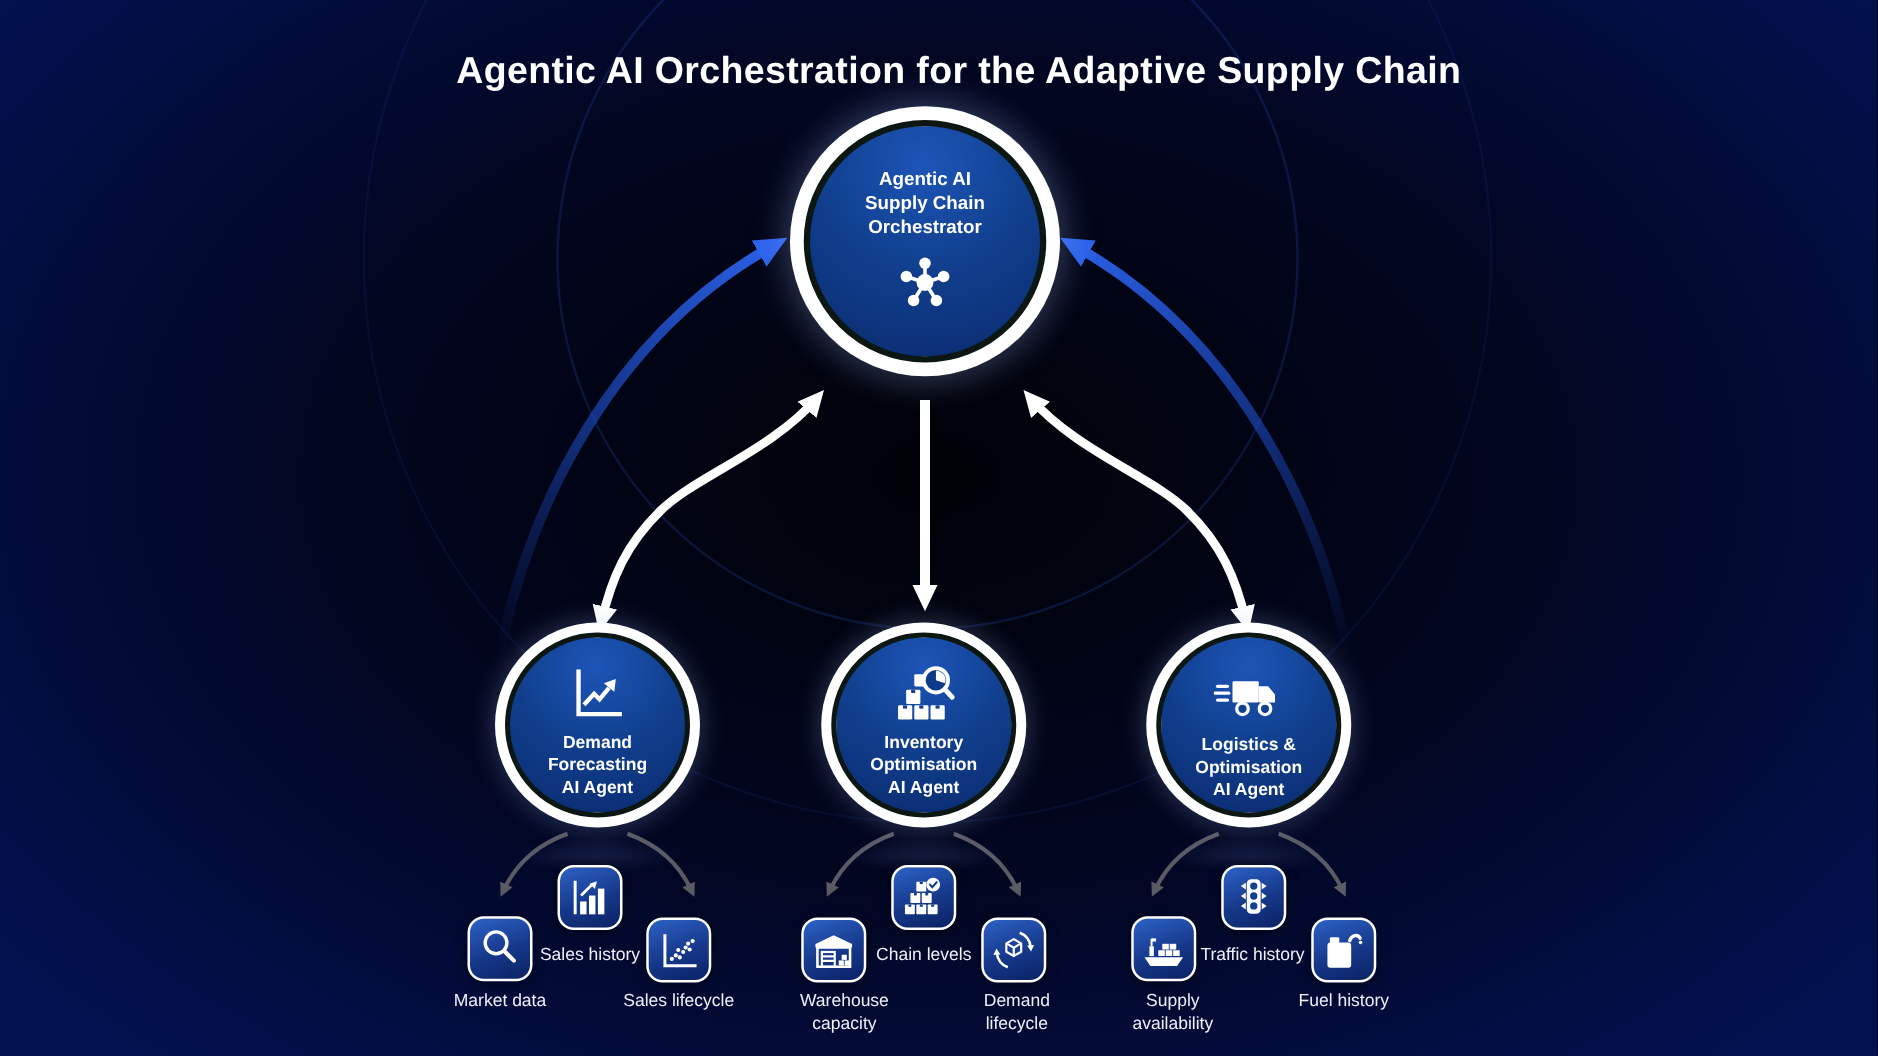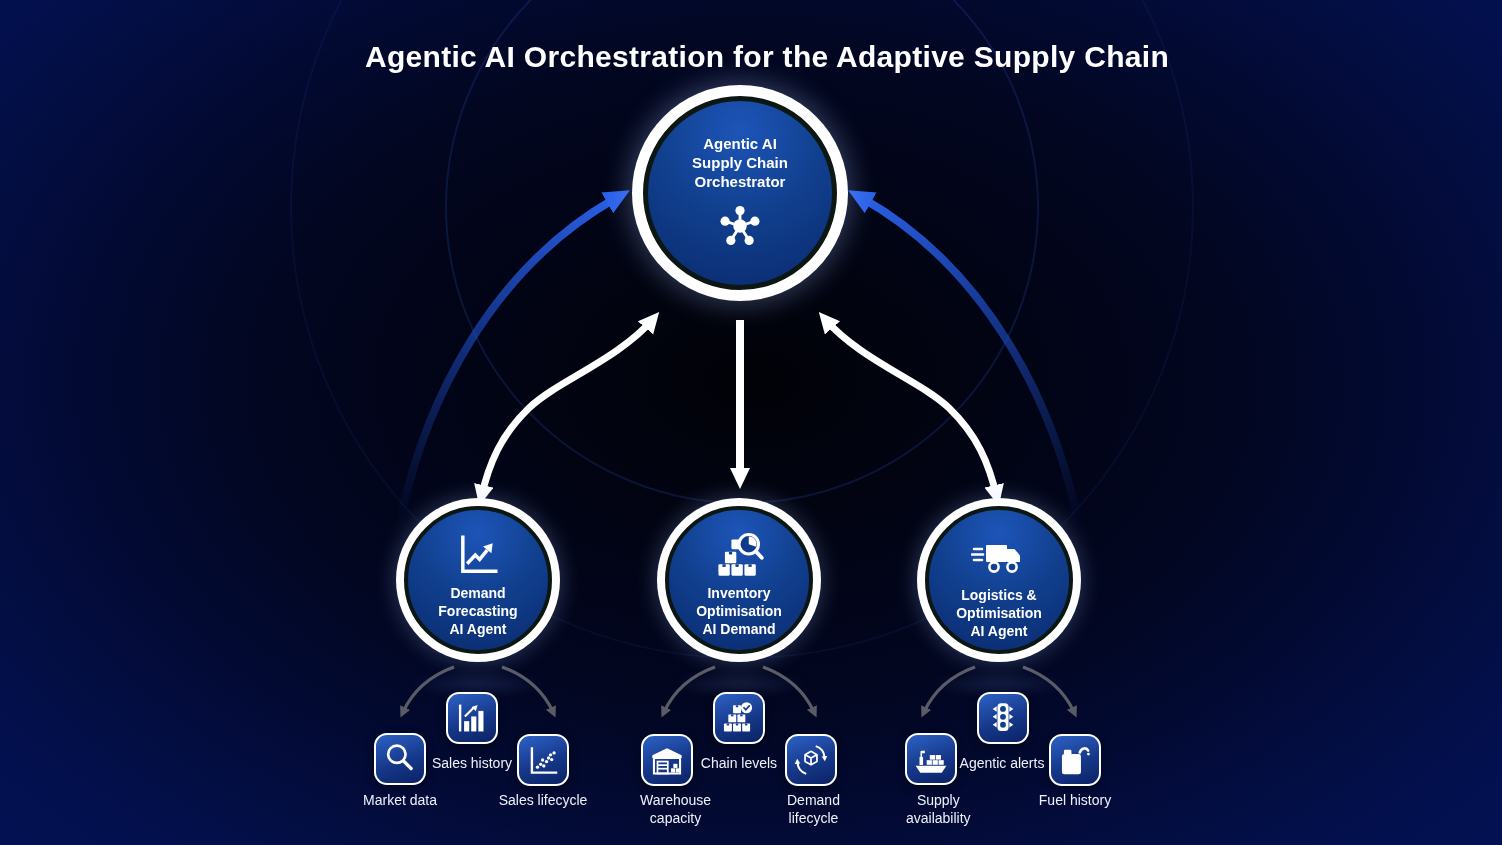--- a/index.html
+++ b/index.html
@@ -142,21 +142,21 @@
             <rect x="20.7" y="33.5" width="3" height="2.4"></rect>
           <rect x="32.7" y="33.5" width="3" height="2.4"></rect>
             <rect x="14.7" y="22" width="3" height="2.4"></rect>
         </g>
         <circle cx="33" cy="15" r="9" fill="#0e3a8c" stroke="#fff" stroke-width="2.8"></circle>
         <path d="M33 15 V7.8 A7.2 7.2 0 0 1 39.8 17.2 Z" fill="#fff"></path>
         <line x1="39.5" y1="21.5" x2="45" y2="27.5" stroke="#fff" stroke-width="3.6" stroke-linecap="round"></line>
       </svg>
       <div class="node-label">Inventory
 Optimisation
-AI Demand</div>
+AI Agent</div>
     </div>
   </div>
 
   <div class="node agent" style="left:917px;">
     <div class="node-inner">
       <svg class="node-icon" width="56" height="46" viewBox="0 0 56 40" style="margin-top:8px;">
         <g stroke="#fff" stroke-width="2.6" stroke-linecap="round">
           <line x1="3" y1="10" x2="11" y2="10"></line>
             <line x1="1" y1="15.5" x2="12" y2="15.5"></line>
             <line x1="3" y1="21" x2="11" y2="21"></line>
@@ -301,16 +301,16 @@
   <div class="tile-label tl-center" style="left:325px;top:791px;">Market data</div>
   <div class="tile-label tl-center" style="left:397px;top:754px;">Sales history</div>
   <div class="tile-label tl-center" style="left:468px;top:791px;">Sales lifecycle</div>
   <div class="tile-label tl-left" style="left:640px;top:791px;">Warehouse
 capacity</div>
   <div class="tile-label tl-center" style="left:664px;top:754px;">Chain levels</div>
   <div class="tile-label tl-left" style="left:787px;top:791px;">Demand
 lifecycle</div>
   <div class="tile-label tl-left" style="left:906px;top:791px;">Supply
 availability</div>
-  <div class="tile-label tl-center" style="left:927px;top:754px;">Agentic alerts</div>
+  <div class="tile-label tl-center" style="left:927px;top:754px;">Traffic history</div>
   <div class="tile-label tl-center" style="left:1000px;top:791px;">Fuel history</div>
 
 </div>
 
 </body></html>

